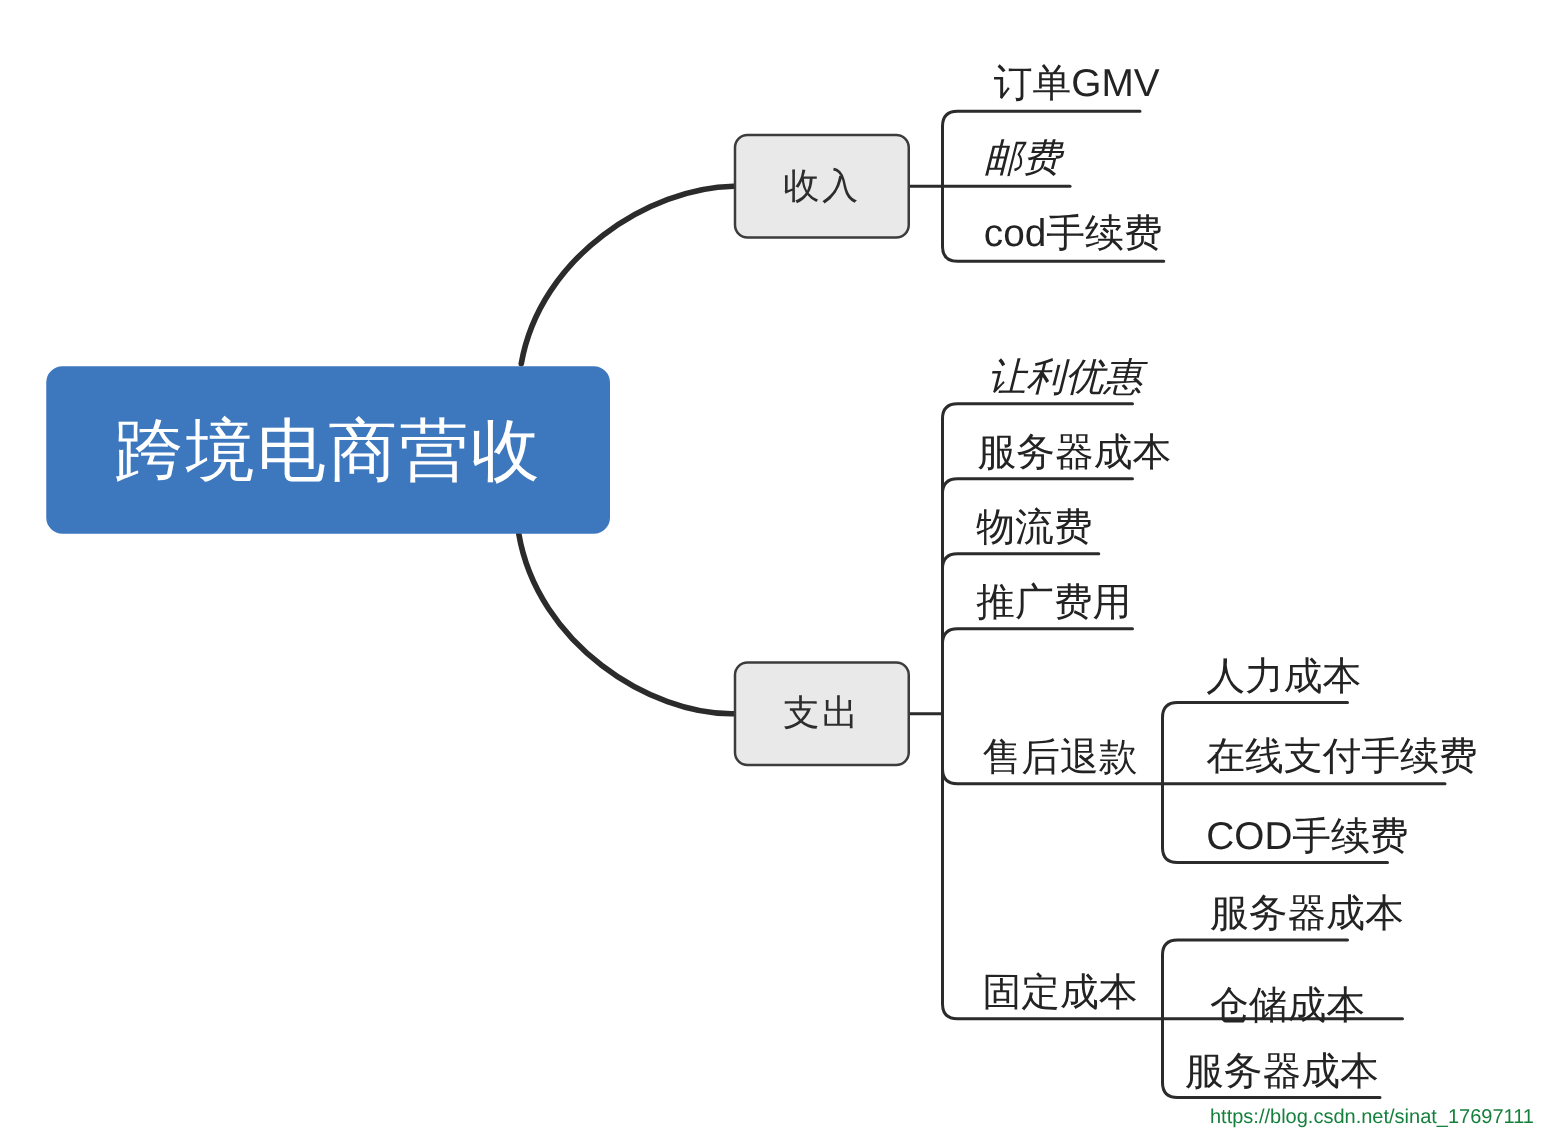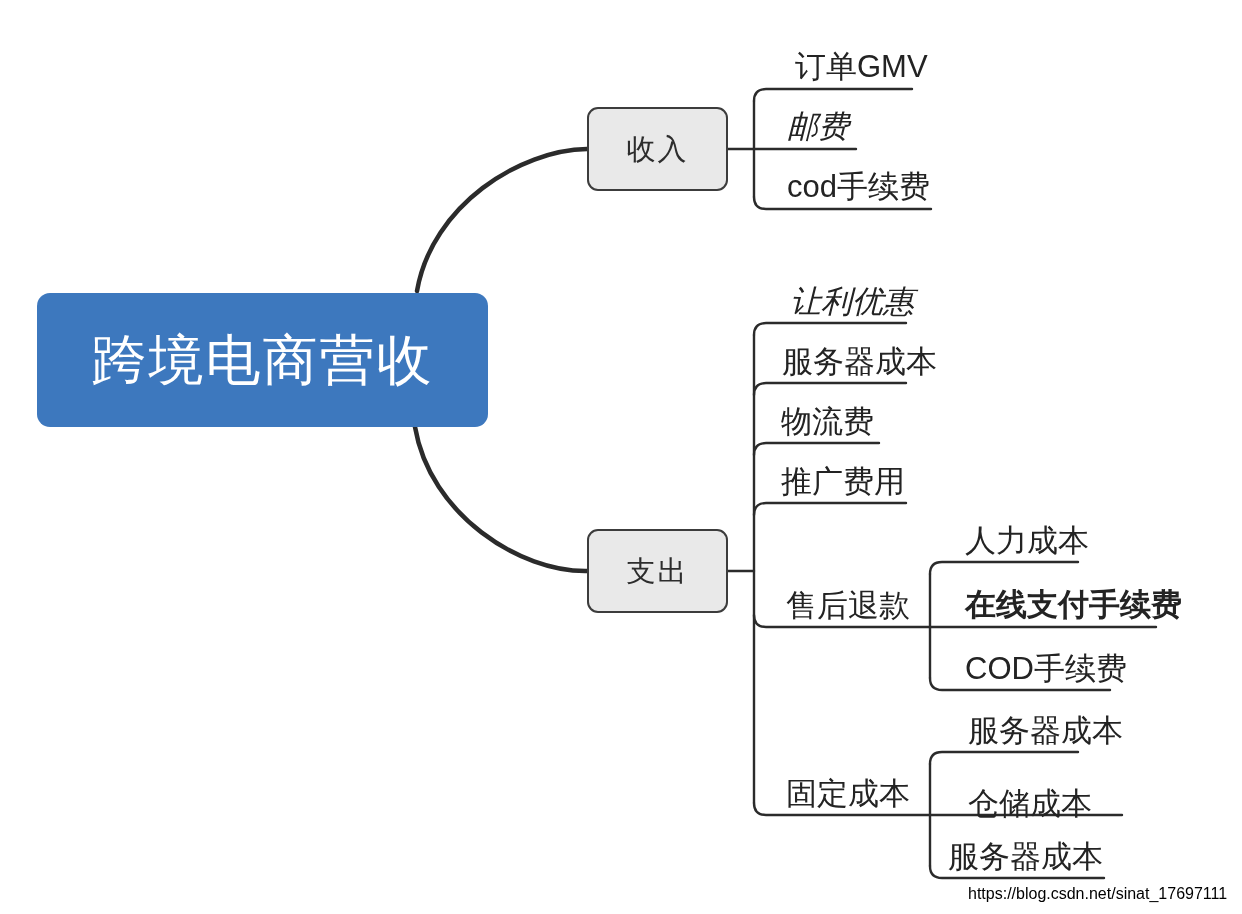--- a/index.html
+++ b/index.html
@@ -69,21 +69,21 @@
     position: absolute;
     color: #232323;
     font-size: 31px;
     line-height: 1;
     white-space: nowrap;
   }
   .watermark {
     position: absolute;
     left: 968px;
     top: 886px;
-    color: #000000;
+    color: #15803d;
     font-size: 16px;
     white-space: nowrap;
     line-height: 1;
   }
 </style>
 </head>
 <body>
 
 <div id="canvas">
 
@@ -146,21 +146,21 @@
   <div class="leaf" style="left:787px; top:171px;">cod手续费</div>
 
   <div class="leaf" style="left:790px; top:286px;font-style:italic;">让利优惠</div>
   <div class="leaf" style="left:782px; top:346px;">服务器成本</div>
   <div class="leaf" style="left:781px; top:406px;">物流费</div>
   <div class="leaf" style="left:781px; top:466px;">推广费用</div>
   <div class="leaf" style="left:786px; top:590px;">售后退款</div>
   <div class="leaf" style="left:786px; top:778px;">固定成本</div>
 
   <div class="leaf" style="left:965px; top:525px;">人力成本</div>
-  <div class="leaf" style="left:965px; top:589px;font-weight:bold;">在线支付手续费</div>
+  <div class="leaf" style="left:965px; top:589px;">在线支付手续费</div>
   <div class="leaf" style="left:965px; top:653px;">COD手续费</div>
 
   <div class="leaf" style="left:968px; top:715px;">服务器成本</div>
   <div class="leaf" style="left:968px; top:788px;">仓储成本</div>
   <div class="leaf" style="left:948px; top:841px;">服务器成本</div>
 
   <div class="watermark">https://blog.csdn.net/sinat_17697111</div>
 
 </div>
 

